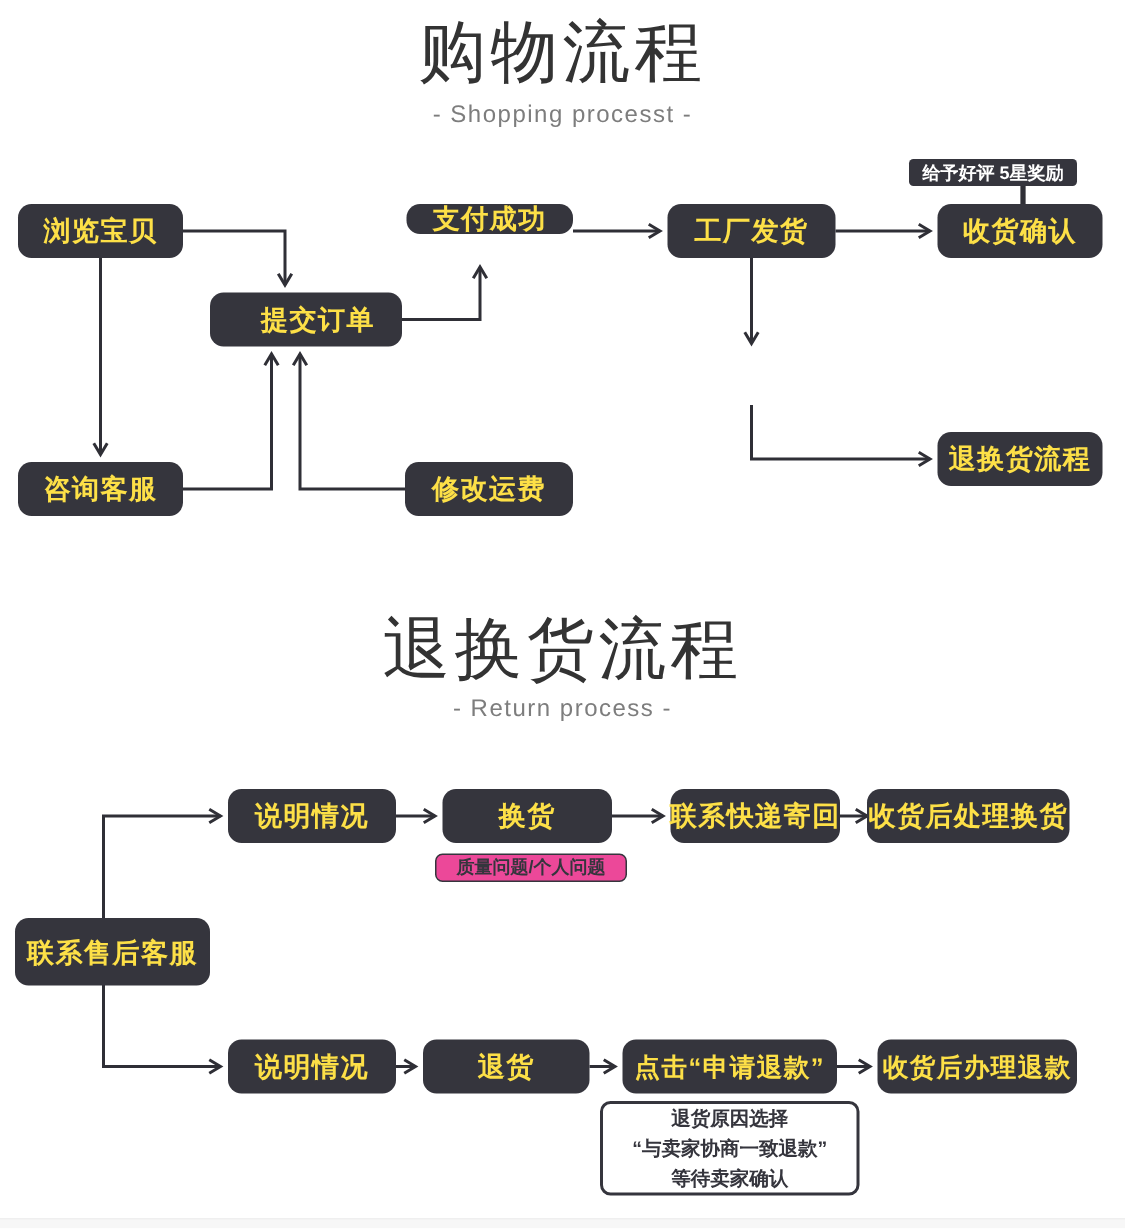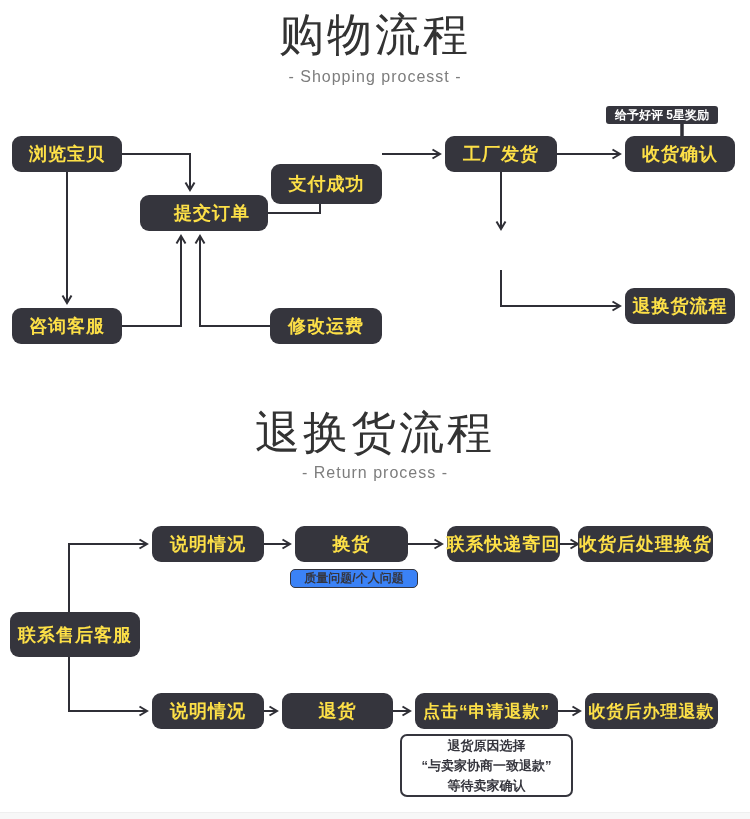--- a/index.html
+++ b/index.html
@@ -20,21 +20,21 @@
     position:absolute;z-index:2;background:#35353d;color:#fde047;border-radius:9px;
     display:flex;align-items:center;justify-content:center;
     font-size:18px;font-weight:600;letter-spacing:1px;white-space:nowrap;
   }
   .tag{
     position:absolute;z-index:2;background:#35353d;color:#ffffff;border-radius:3px;
     display:flex;align-items:center;justify-content:center;
     font-size:12px;font-weight:600;white-space:nowrap;
   }
   .note{
-    position:absolute;z-index:2;background:#3b82f6;color:#35353d;
+    position:absolute;z-index:2;background:#ec4899;color:#35353d;
     border:1.5px solid #35353d;border-radius:5px;
     display:flex;align-items:center;justify-content:center;
     font-size:12px;font-weight:600;white-space:nowrap;box-sizing:border-box;
   }
   .bignote{
     position:absolute;z-index:2;background:#ffffff;color:#35353d;
     border:2px solid #35353d;border-radius:7px;
     display:flex;flex-direction:column;align-items:center;justify-content:center;
     font-size:13px;font-weight:600;line-height:20px;white-space:nowrap;box-sizing:border-box;
   }
@@ -77,21 +77,21 @@
       <path d="M558,711 L580,711" marker-end="url(#arr)"></path>
     </g>
   </svg>
 
   <div class="sec-title" style="top:8px;">购物流程</div>
   <div class="sec-sub" style="top:66px;">- Shopping processt -</div>
 
   <div class="tag" style="left:606px;top:106px;width:112px;height:18px;">给予好评 5星奖励</div>
 
   <div class="node" style="left:12px;top:136px;width:110px;height:36px;">浏览宝贝</div>
-  <div class="node" style="left:271px;top:136px;width:111px;height:40px;margin-top:28px;">支付成功</div>
+  <div class="node" style="left:271px;top:136px;width:111px;height:20px;">支付成功</div>
   <div class="node" style="left:445px;top:136px;width:112px;height:36px;">工厂发货</div>
   <div class="node" style="left:625px;top:136px;width:110px;height:36px;">收货确认</div>
   <div class="node" style="left:140px;top:195px;width:112px;height:36px;padding-left:16px;">提交订单</div>
   <div class="node" style="left:625px;top:288px;width:110px;height:36px;">退换货流程</div>
   <div class="node" style="left:12px;top:308px;width:110px;height:36px;">咨询客服</div>
   <div class="node" style="left:270px;top:308px;width:112px;height:36px;">修改运费</div>
 
   <div class="sec-title" style="top:406px;">退换货流程</div>
   <div class="sec-sub" style="top:462px;">- Return process -</div>
 

